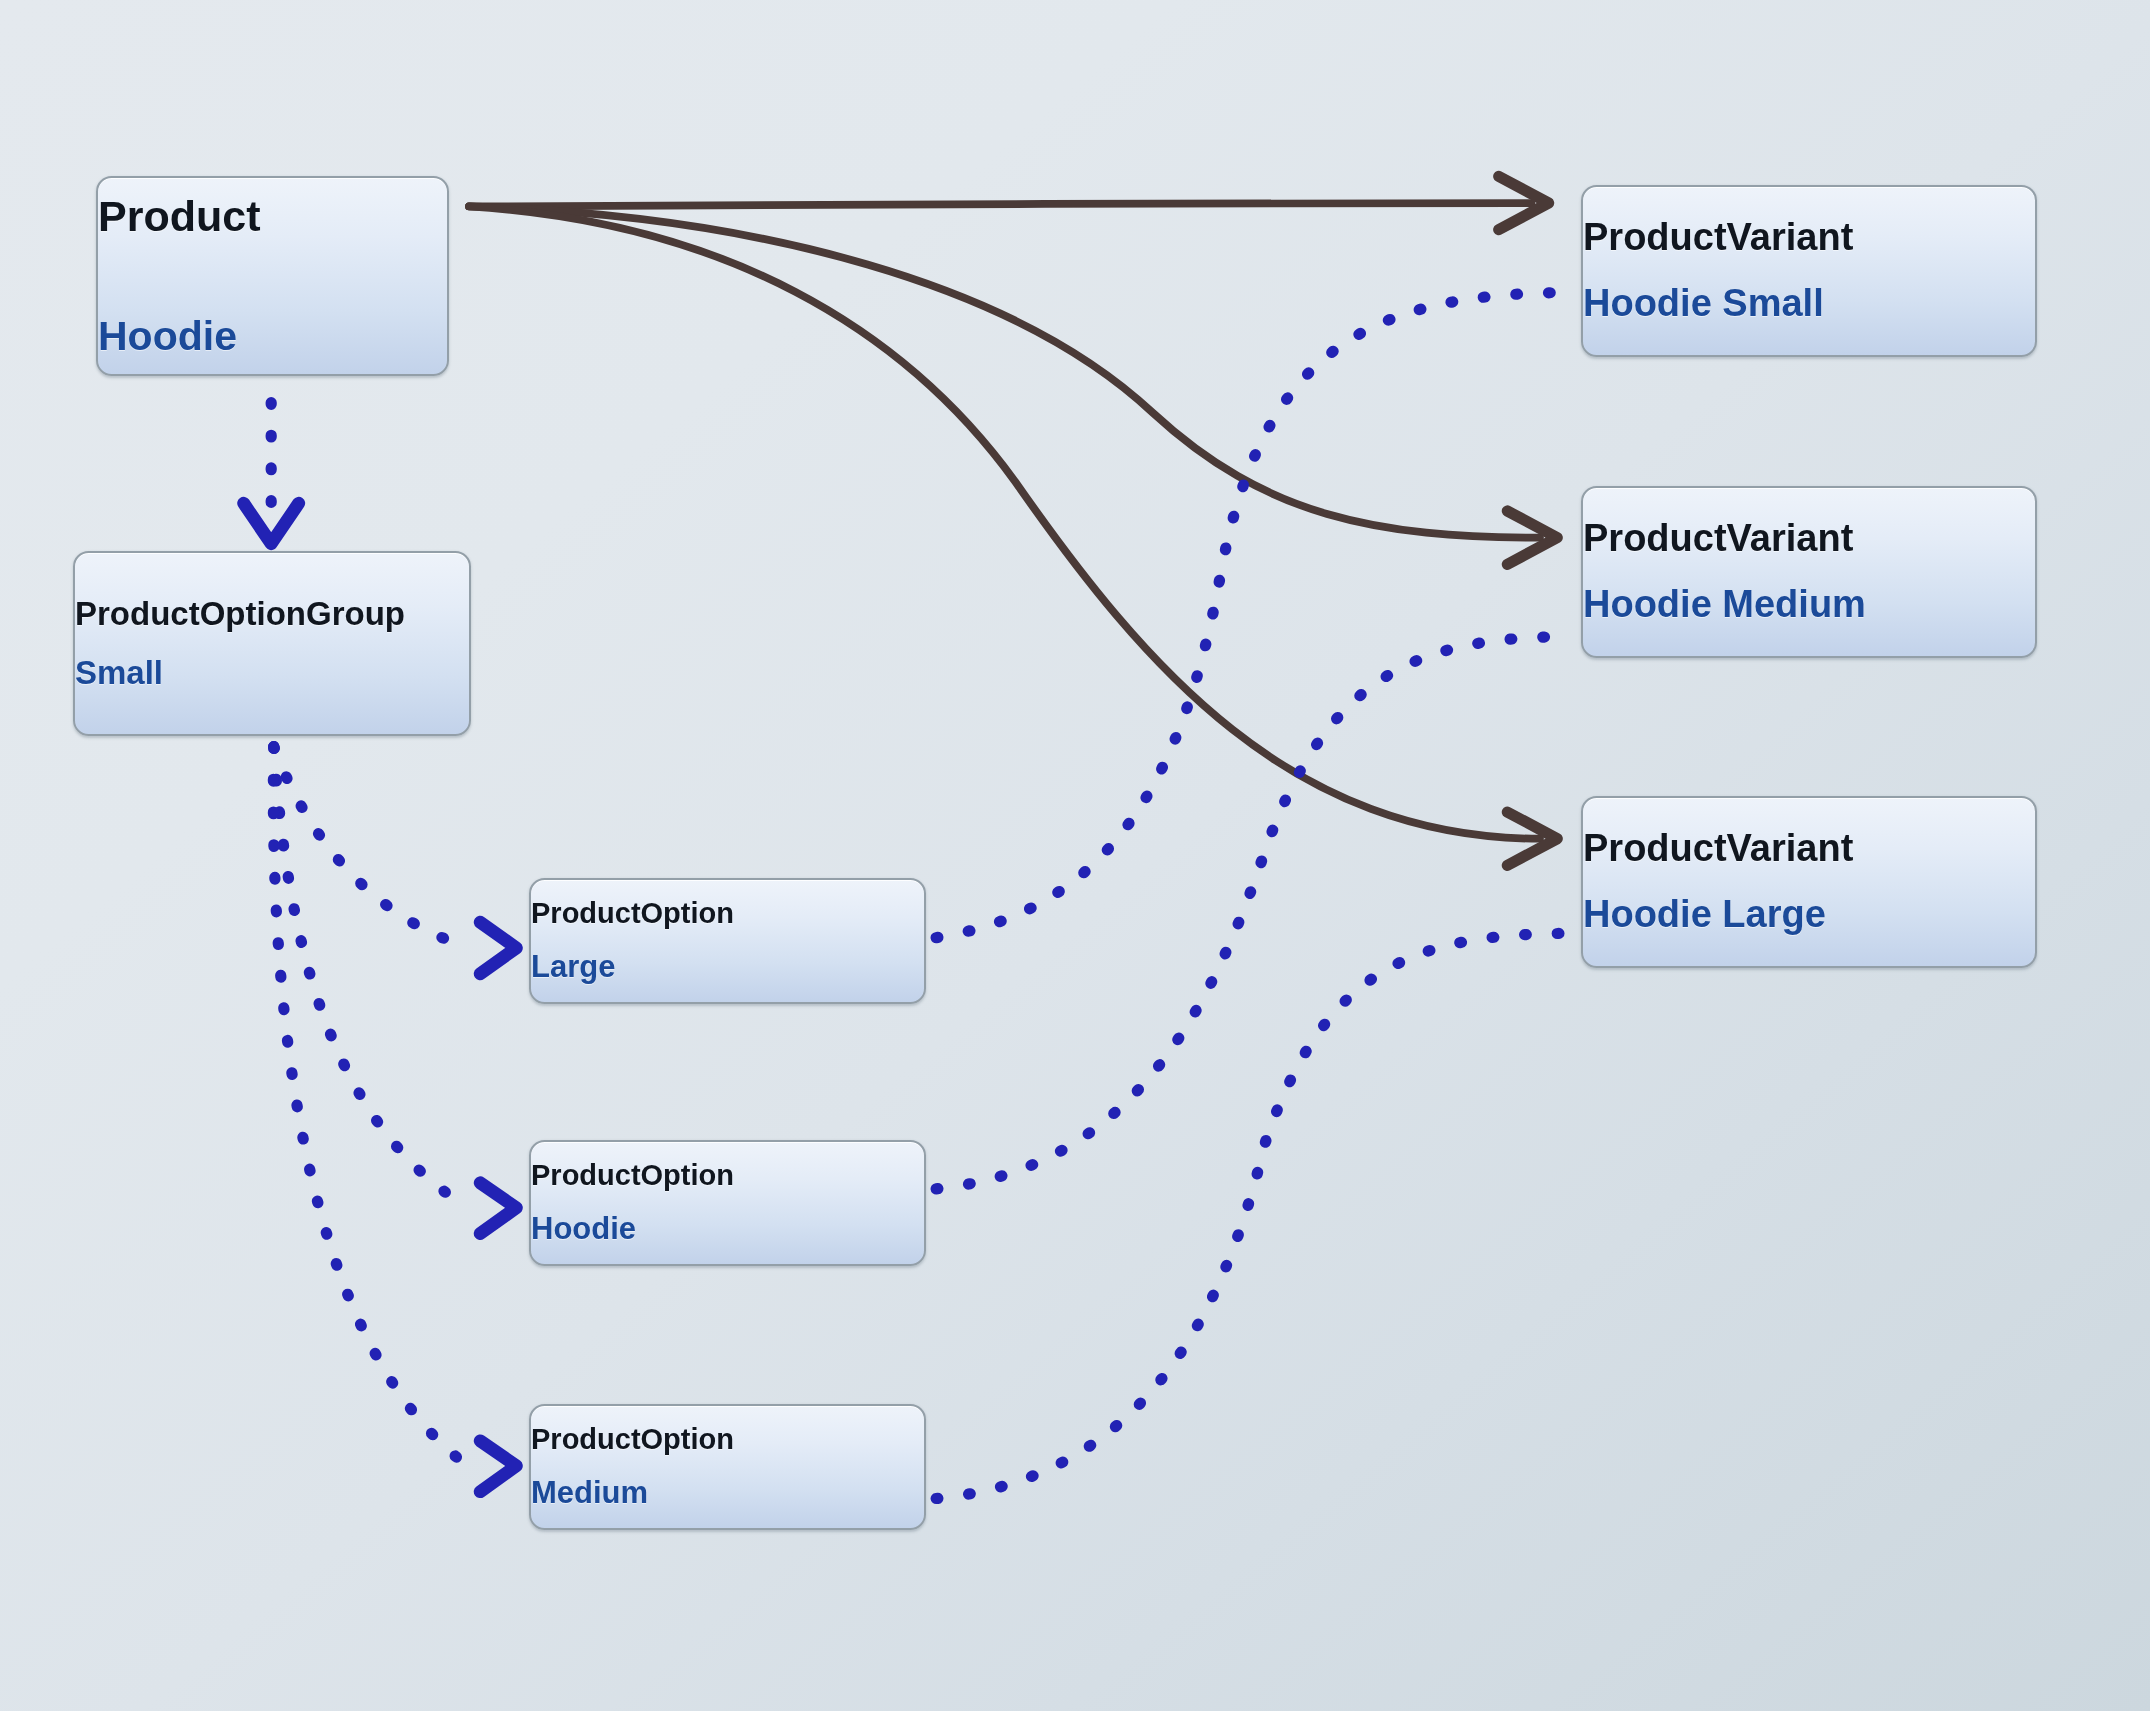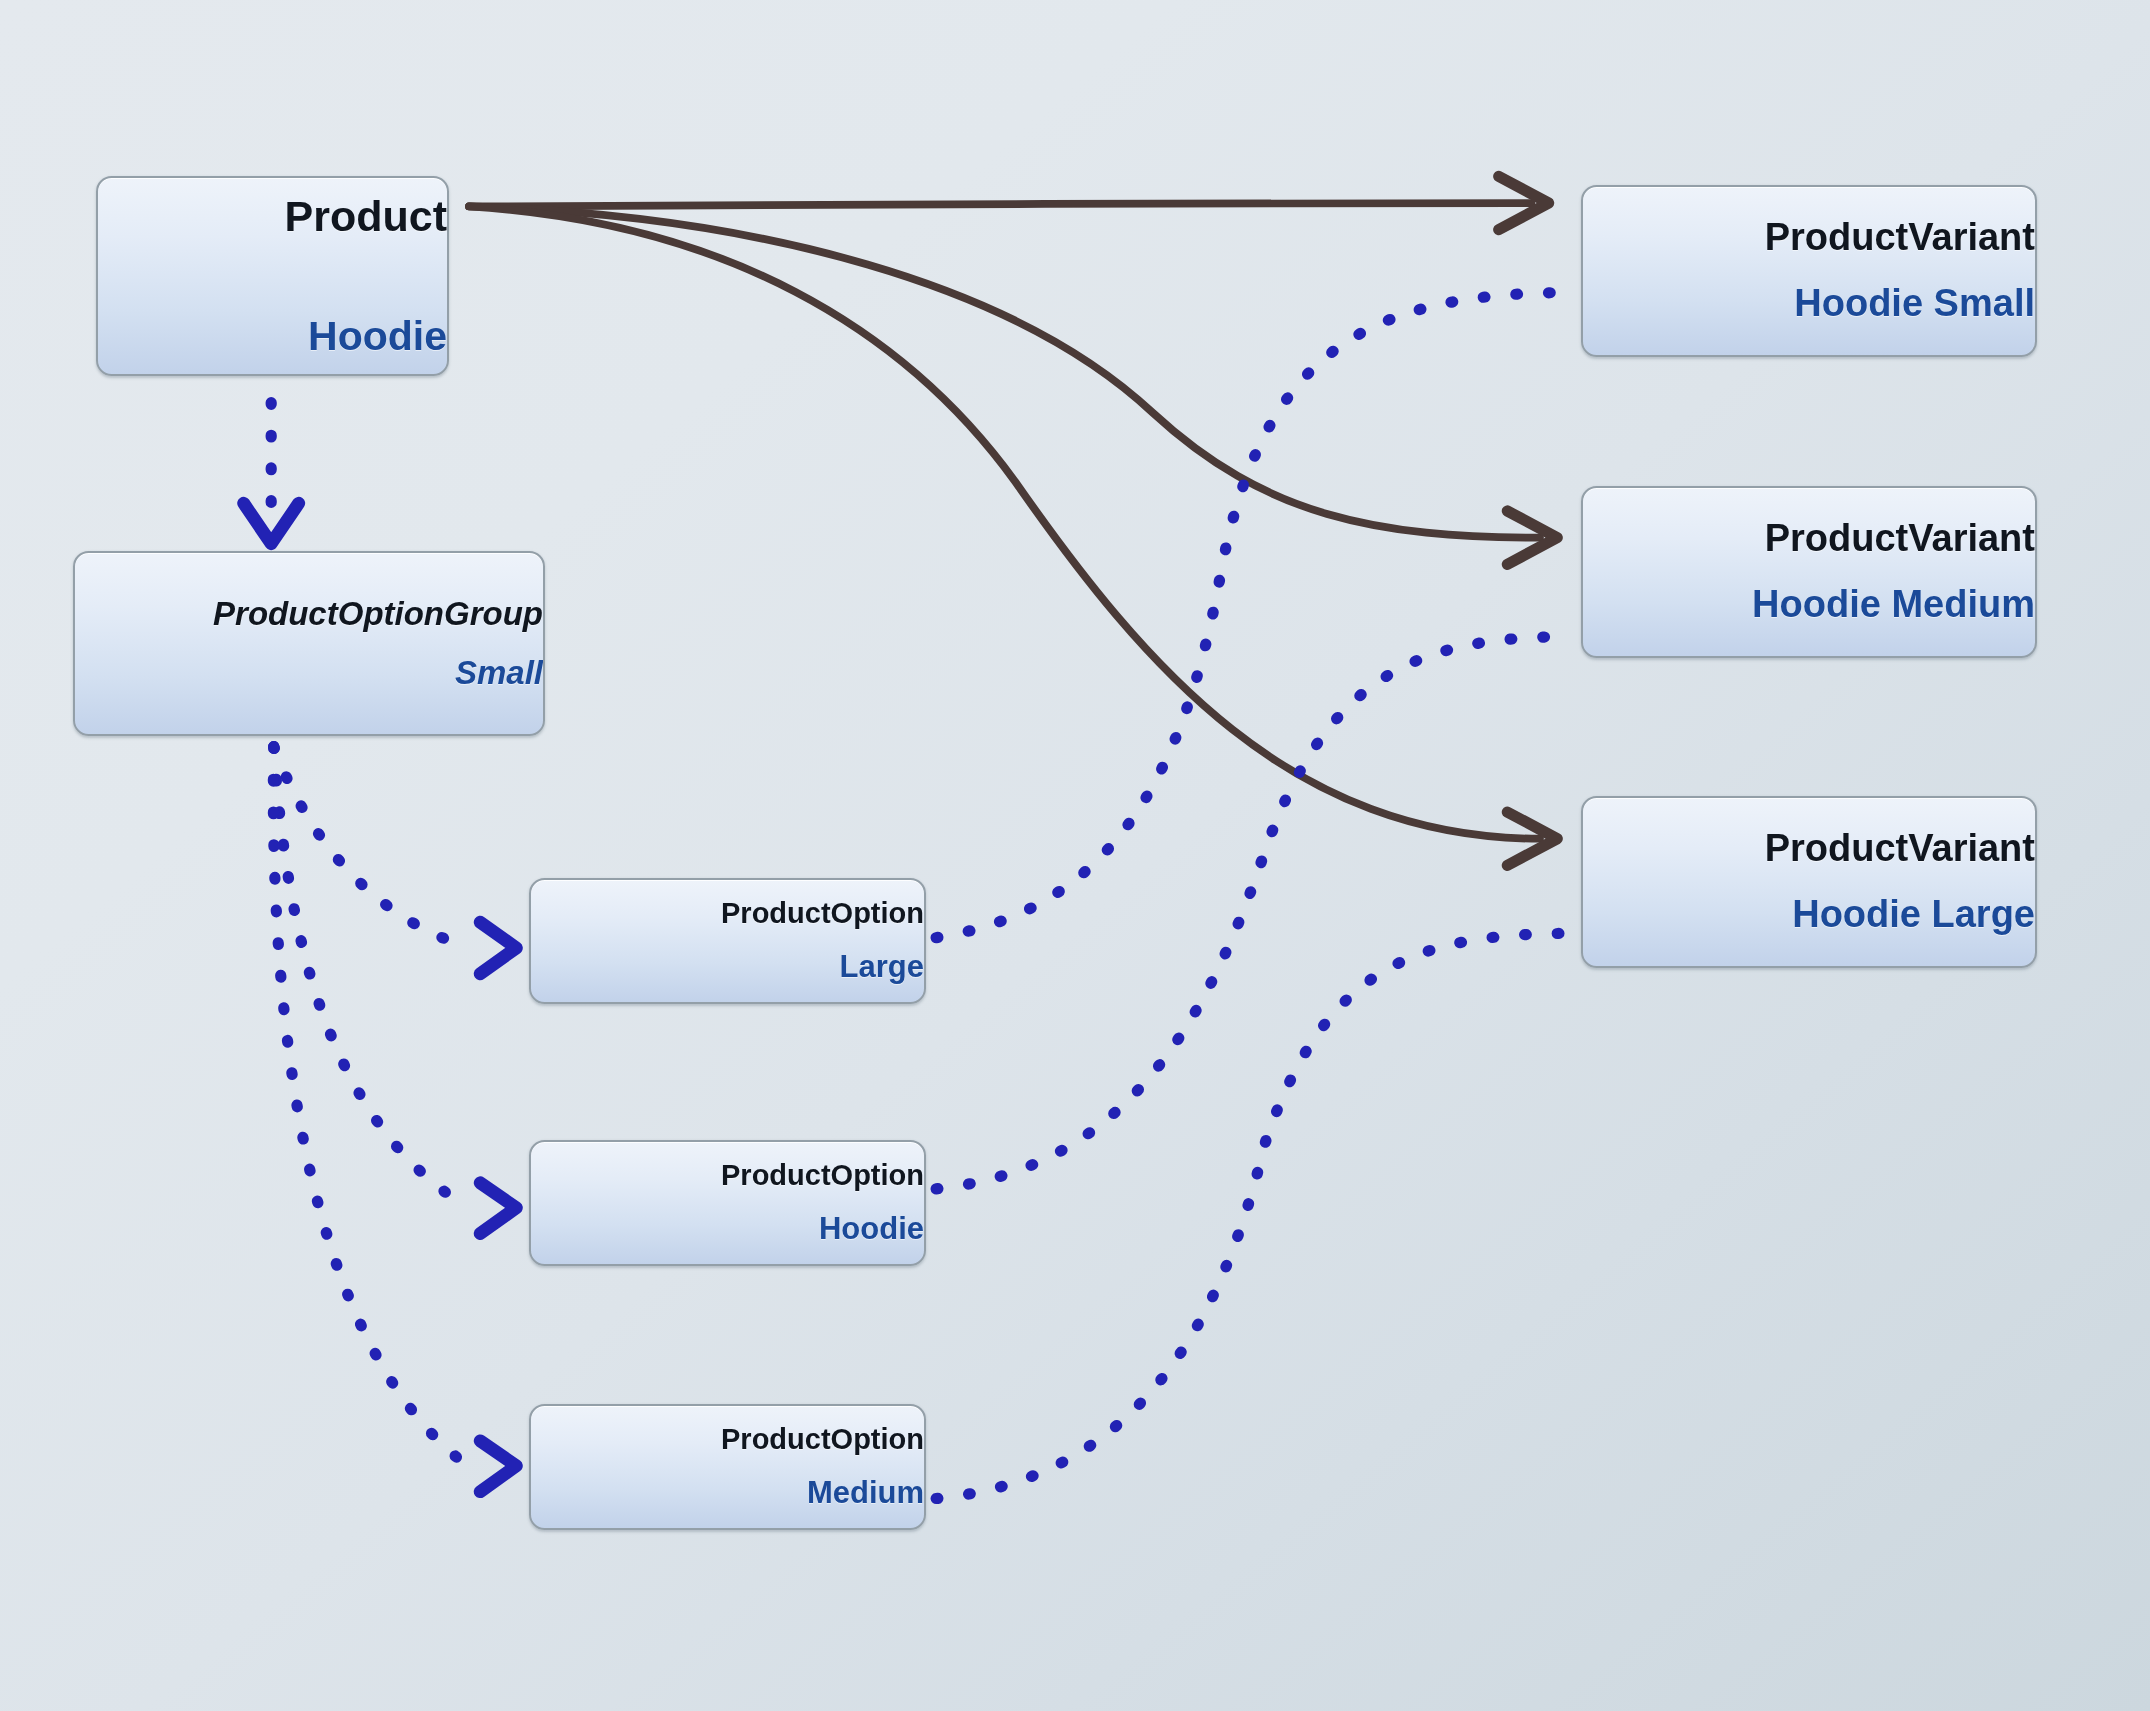--- a/index.html
+++ b/index.html
@@ -29,21 +29,21 @@
   }
   .node {
     position: absolute;
     box-sizing: border-box;
     border-radius: 15.5px;
     border: 2.6px solid #939fa8;
     background: linear-gradient(180deg, #eef3fa 0%, #e4ecf7 30%, #d3e0f1 68%, #c2d2ea 100%);
     box-shadow: 0 1.7px 2.6px rgba(90,105,120,0.30), inset 0 0.9px 0 rgba(255,255,255,0.85);
     display: flex;
     flex-direction: column;
-    align-items: flex-end;
+    align-items: flex-start;
     justify-content: center;
     text-align: center;
     overflow: hidden;
   }
   .node .title {
     font-weight: bold;
     color: #10161f;
     text-shadow: 0 0.9px 0 rgba(255,255,255,0.55);
     line-height: 1.05;
   }
@@ -53,21 +53,21 @@
     text-shadow: 0 0.9px 0 rgba(255,255,255,0.55);
     line-height: 1.05;
   }
 
   
   #node-product { left: 96px; top: 176px; width: 353px; height: 200px; }
   #node-product .title { font-size: 43px; margin-bottom: 29px; }
   #node-product .subtitle { font-size: 41px; margin-top: 46px; }
 
   
-  #node-optiongroup { left: 73px; top: 551px; width: 472px; height: 185px; font-style: italic; }
+  #node-optiongroup { left: 73px; top: 551px; width: 398px; height: 185px; }
   #node-optiongroup .title { font-size: 33px; margin-bottom: 24px; }
   #node-optiongroup .subtitle { font-size: 33px; }
 
   
   .node-option { left: 529px; width: 397px; height: 126px; }
   .node-option .title { font-size: 29px; margin-bottom: 22.4px; }
   .node-option .subtitle { font-size: 31px; }
   #node-option-0 { top: 878px; }
   #node-option-1 { top: 1140px; }
   #node-option-2 { top: 1404px; }

